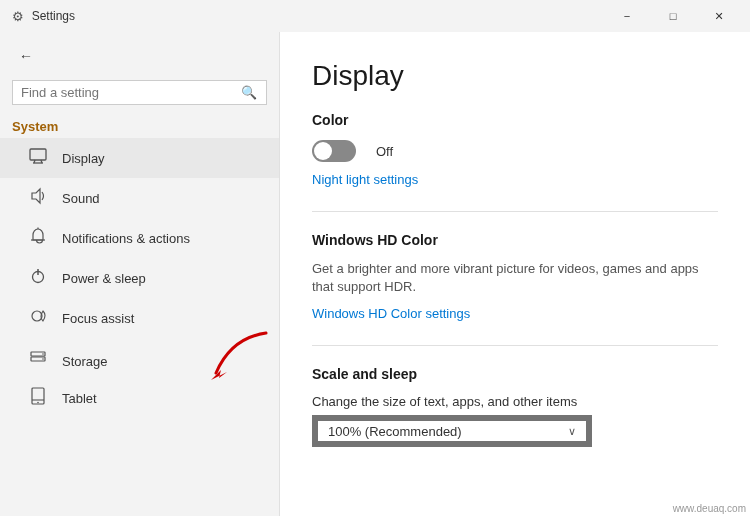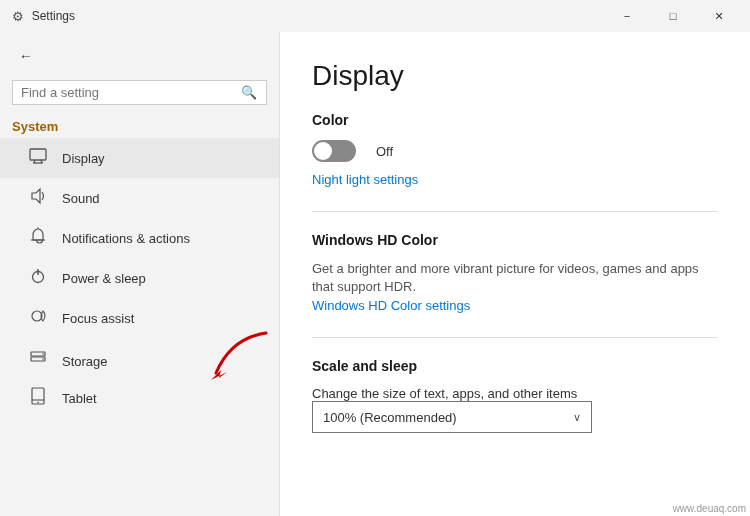--- a/index.html
+++ b/index.html
@@ -205,33 +205,35 @@
       color: #0078d4;
       cursor: pointer;
       margin-bottom: 4px;
       display: inline-block;
     }
 
     .description-text {
       font-size: 13px;
       color: #555;
       line-height: 1.4;
+      margin-bottom: 8px;
     }
 
     .dropdown-container {
       margin-top: 8px;
     }
     .dropdown-label {
       font-size: 13px;
       color: #333;
+      margin-bottom: 6px;
     }
     .dropdown {
       width: 280px;
       height: 32px;
-      border: 1px solid #737373;
+      border: 6px solid #737373;
       background: white;
       display: flex;
       align-items: center;
       justify-content: space-between;
       padding: 0 10px;
       cursor: pointer;
       font-size: 13px;
       color: #333;
     }
     .dropdown-chevron {

